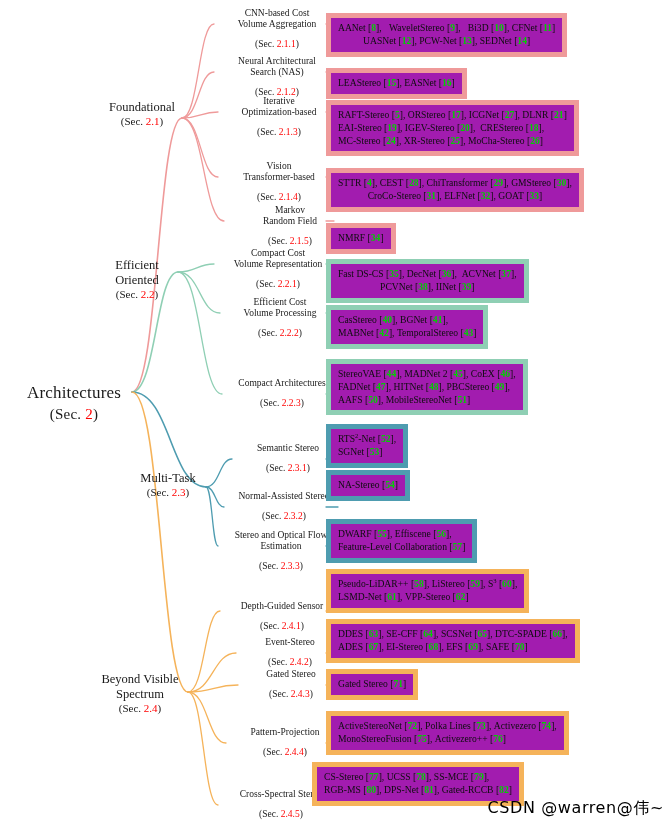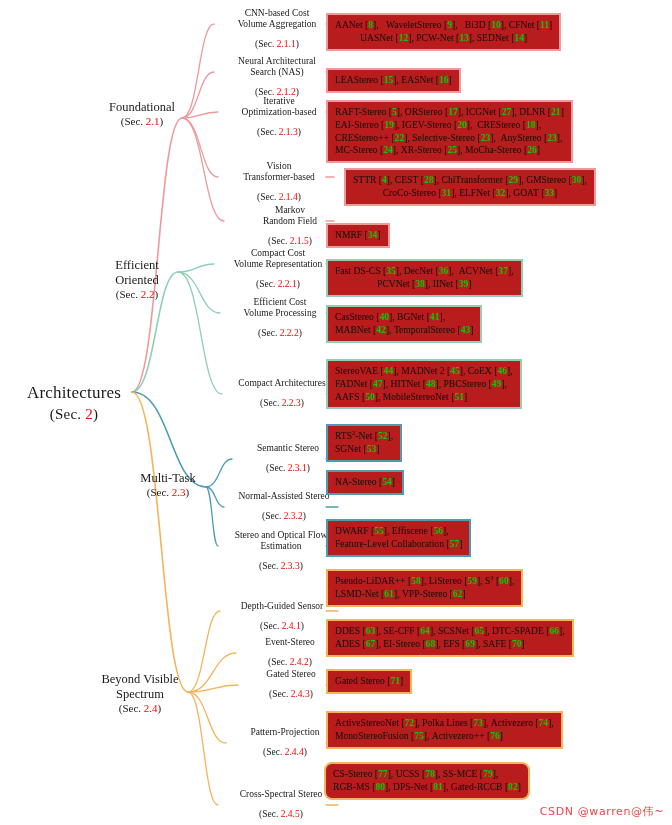--- a/index.html
+++ b/index.html
@@ -28,22 +28,22 @@
   .l1 { font-size: 12.5px; }
   .l1 .sec { font-size: 11px; display:block; }
 
   .l2 { font-size: 9.5px; }
   .l2 .sec { font-size: 9.5px; display:block; margin-top: 9px; }
 
   .secnum { color: #ff0000; font-weight: normal; }
 
   .leafbox {
     position: absolute;
-    background: #b91c1c;
-    border: 2px solid #000000;
+    background: #a21caf;
+    border: 5px solid #000000;
     padding: 4px 7px;
     font-family: "Liberation Serif", "DejaVu Serif", serif;
     font-size: 9.6px;
     line-height: 1.33;
     color: #0d0d0d;
     white-space: nowrap;
   }
   .leafbox .ln { display: block; }
   .leafbox.c { text-align: center; }
   .leafbox.l { text-align: left; }
@@ -53,22 +53,22 @@
   
   .g-found  { border-color: #ef9a9a; }
   .g-eff    { border-color: #8fcfb4; }
   .g-multi  { border-color: #4e9cb0; }
   .g-beyond { border-color: #f5b35a; }
 
   .watermark {
     position: absolute;
     right: 8px; bottom: 6px;
     font-family: "DejaVu Sans", sans-serif;
-    font-size: 11px;
-    color: #ef4444;
+    font-size: 16px;
+    color: #000000;
     letter-spacing: .6px;
     user-select: none;
   }
 </style>
 </head>
 <body>
 
 <div id="canvas">
 
   <svg class="edges" viewBox="0 0 672 825" id="edge-svg">
@@ -141,24 +141,23 @@
       <div class="leafbox c g-found" style="left: 326px; top: 13px;">
         <span class="ln">AANet&nbsp;[<span class="cite">8</span>],&nbsp;&nbsp;&nbsp;WaveletStereo&nbsp;[<span class="cite">9</span>],&nbsp;&nbsp;&nbsp;Bi3D&nbsp;[<span class="cite">10</span>],&nbsp;CFNet&nbsp;[<span class="cite">11</span>]</span>
         <span class="ln">UASNet&nbsp;[<span class="cite">12</span>],&nbsp;PCW-Net&nbsp;[<span class="cite">13</span>],&nbsp;SEDNet&nbsp;[<span class="cite">14</span>]</span>
       </div>
       <div class="leafbox c g-found" style="left: 326px; top: 68px;">
         <span class="ln">LEAStereo&nbsp;[<span class="cite">15</span>],&nbsp;EASNet&nbsp;[<span class="cite">16</span>]</span>
       </div>
       <div class="leafbox l g-found" style="left: 326px; top: 100px;">
         <span class="ln">RAFT-Stereo&nbsp;[<span class="cite">5</span>],&nbsp;ORStereo&nbsp;[<span class="cite">17</span>],&nbsp;ICGNet&nbsp;[<span class="cite">27</span>],&nbsp;DLNR&nbsp;[<span class="cite">21</span>]</span>
         <span class="ln">EAI-Stereo&nbsp;[<span class="cite">19</span>],&nbsp;IGEV-Stereo&nbsp;[<span class="cite">20</span>],&nbsp;&nbsp;CREStereo&nbsp;[<span class="cite">18</span>],</span>
-        <span class="ln">CREStereo++&nbsp;[<span class="cite">22</span>],&nbsp;Selective-Stereo&nbsp;[<span class="cite">23</span>],&nbsp;&nbsp;AnyStereo&nbsp;[<span class="cite">23</span>],</span>
         <span class="ln">MC-Stereo&nbsp;[<span class="cite">24</span>],&nbsp;XR-Stereo&nbsp;[<span class="cite">25</span>],&nbsp;MoCha-Stereo&nbsp;[<span class="cite">26</span>]</span>
       </div>
-      <div class="leafbox c g-found" style="left: 344px; top: 168px; font-family: Liberation Serif, serif;">
+      <div class="leafbox c g-found" style="left: 326px; top: 168px; font-family: Liberation Serif, serif;">
         <span class="ln">STTR&nbsp;[<span class="cite">4</span>],&nbsp;CEST&nbsp;[<span class="cite">28</span>],&nbsp;ChiTransformer&nbsp;[<span class="cite">29</span>],&nbsp;GMStereo&nbsp;[<span class="cite">30</span>],</span>
         <span class="ln">CroCo-Stereo&nbsp;[<span class="cite">31</span>],&nbsp;ELFNet&nbsp;[<span class="cite">32</span>],&nbsp;GOAT&nbsp;[<span class="cite">33</span>]</span>
       </div>
       <div class="leafbox c g-found" style="left: 326px; top: 215px; margin-top: 8px;">
         <span class="ln">NMRF&nbsp;[<span class="cite">34</span>]</span>
       </div>
       <div class="leafbox c g-eff" style="left: 326px; top: 259px;">
         <span class="ln">Fast&nbsp;DS-CS&nbsp;[<span class="cite">35</span>],&nbsp;DecNet&nbsp;[<span class="cite">36</span>],&nbsp;&nbsp;ACVNet&nbsp;[<span class="cite">37</span>],</span>
         <span class="ln">PCVNet&nbsp;[<span class="cite">38</span>],&nbsp;IINet&nbsp;[<span class="cite">39</span>]</span>
       </div>
@@ -190,20 +189,20 @@
         <span class="ln">DDES&nbsp;[<span class="cite">63</span>],&nbsp;SE-CFF&nbsp;[<span class="cite">64</span>],&nbsp;SCSNet&nbsp;[<span class="cite">65</span>],&nbsp;DTC-SPADE&nbsp;[<span class="cite">66</span>],</span>
         <span class="ln">ADES&nbsp;[<span class="cite">67</span>],&nbsp;EI-Stereo&nbsp;[<span class="cite">68</span>],&nbsp;EFS&nbsp;[<span class="cite">69</span>],&nbsp;SAFE&nbsp;[<span class="cite">70</span>]</span>
       </div>
       <div class="leafbox l g-beyond" style="left: 326px; top: 669px;">
         <span class="ln">Gated&nbsp;Stereo&nbsp;[<span class="cite">71</span>]</span>
       </div>
       <div class="leafbox l g-beyond" style="left: 326px; top: 711px;">
         <span class="ln">ActiveStereoNet&nbsp;[<span class="cite">72</span>],&nbsp;Polka&nbsp;Lines&nbsp;[<span class="cite">73</span>],&nbsp;Activezero&nbsp;[<span class="cite">74</span>],</span>
         <span class="ln">MonoStereoFusion&nbsp;[<span class="cite">75</span>],&nbsp;Activezero++&nbsp;[<span class="cite">76</span>]</span>
       </div>
-      <div class="leafbox l g-beyond" style="left: 324px; top: 762px; border-radius: 8px;">
+      <div class="leafbox l g-beyond" style="left: 312px; top: 762px;">
         <span class="ln">CS-Stereo&nbsp;[<span class="cite">77</span>],&nbsp;UCSS&nbsp;[<span class="cite">78</span>],&nbsp;SS-MCE&nbsp;[<span class="cite">79</span>],</span>
         <span class="ln">RGB-MS&nbsp;[<span class="cite">80</span>],&nbsp;DPS-Net&nbsp;[<span class="cite">81</span>],&nbsp;Gated-RCCB&nbsp;[<span class="cite">82</span>]</span>
       </div>
     </div>
 
   <div class="watermark">CSDN @warren@伟~</div>
 </div>
 
 </body></html>

